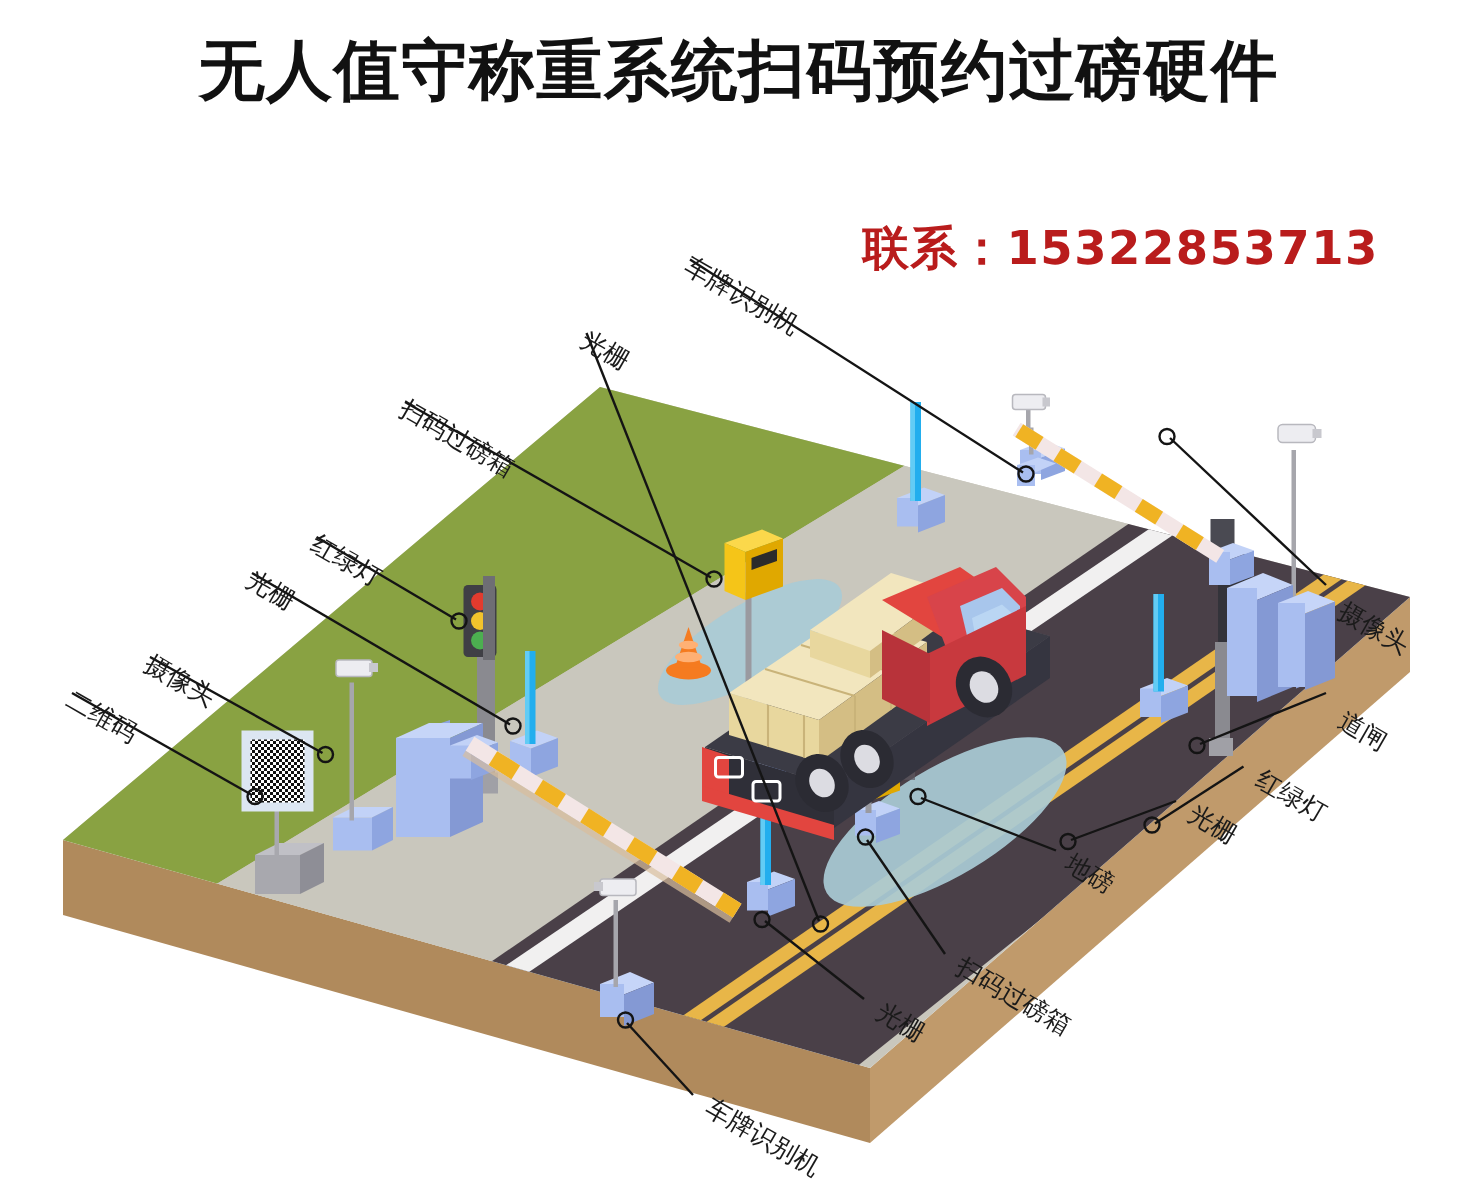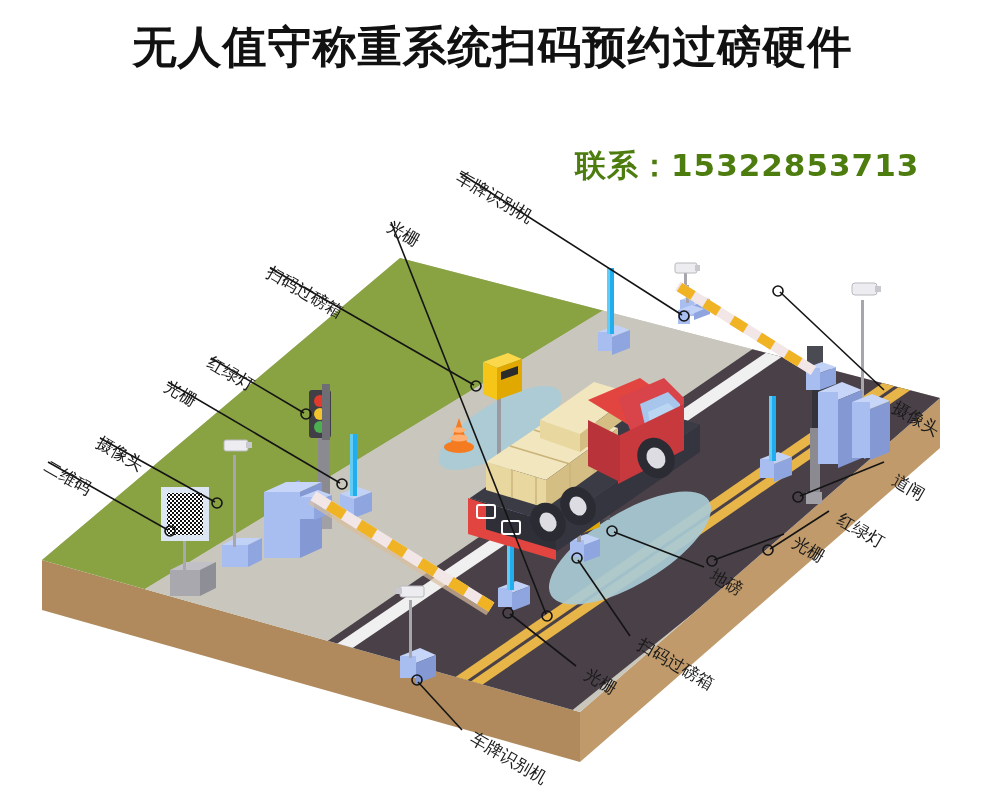--- a/index.html
+++ b/index.html
@@ -8,21 +8,21 @@
   #stage{position:relative;width:985px;height:800px;background:#ffffff;}
 
   
   .title{
     position:absolute;left:0;top:18px;width:985px;text-align:center;
     font-size:44px;font-weight:bold;color:#111111;letter-spacing:1px;
     font-family:"DejaVu Sans","Liberation Sans",sans-serif;
   }
   .contact{
     position:absolute;left:575px;top:145px;width:400px;
-    font-size:31px;font-weight:bold;color:#4d7c0f;letter-spacing:1px;
+    font-size:31px;font-weight:bold;color:#b91c1c;letter-spacing:1px;
     text-align:left;
   }
 
   
   #scene{position:absolute;left:0;top:0;width:985px;height:800px;}
   #scene svg{display:block;}
 
   
   .lbl{
     position:absolute;

